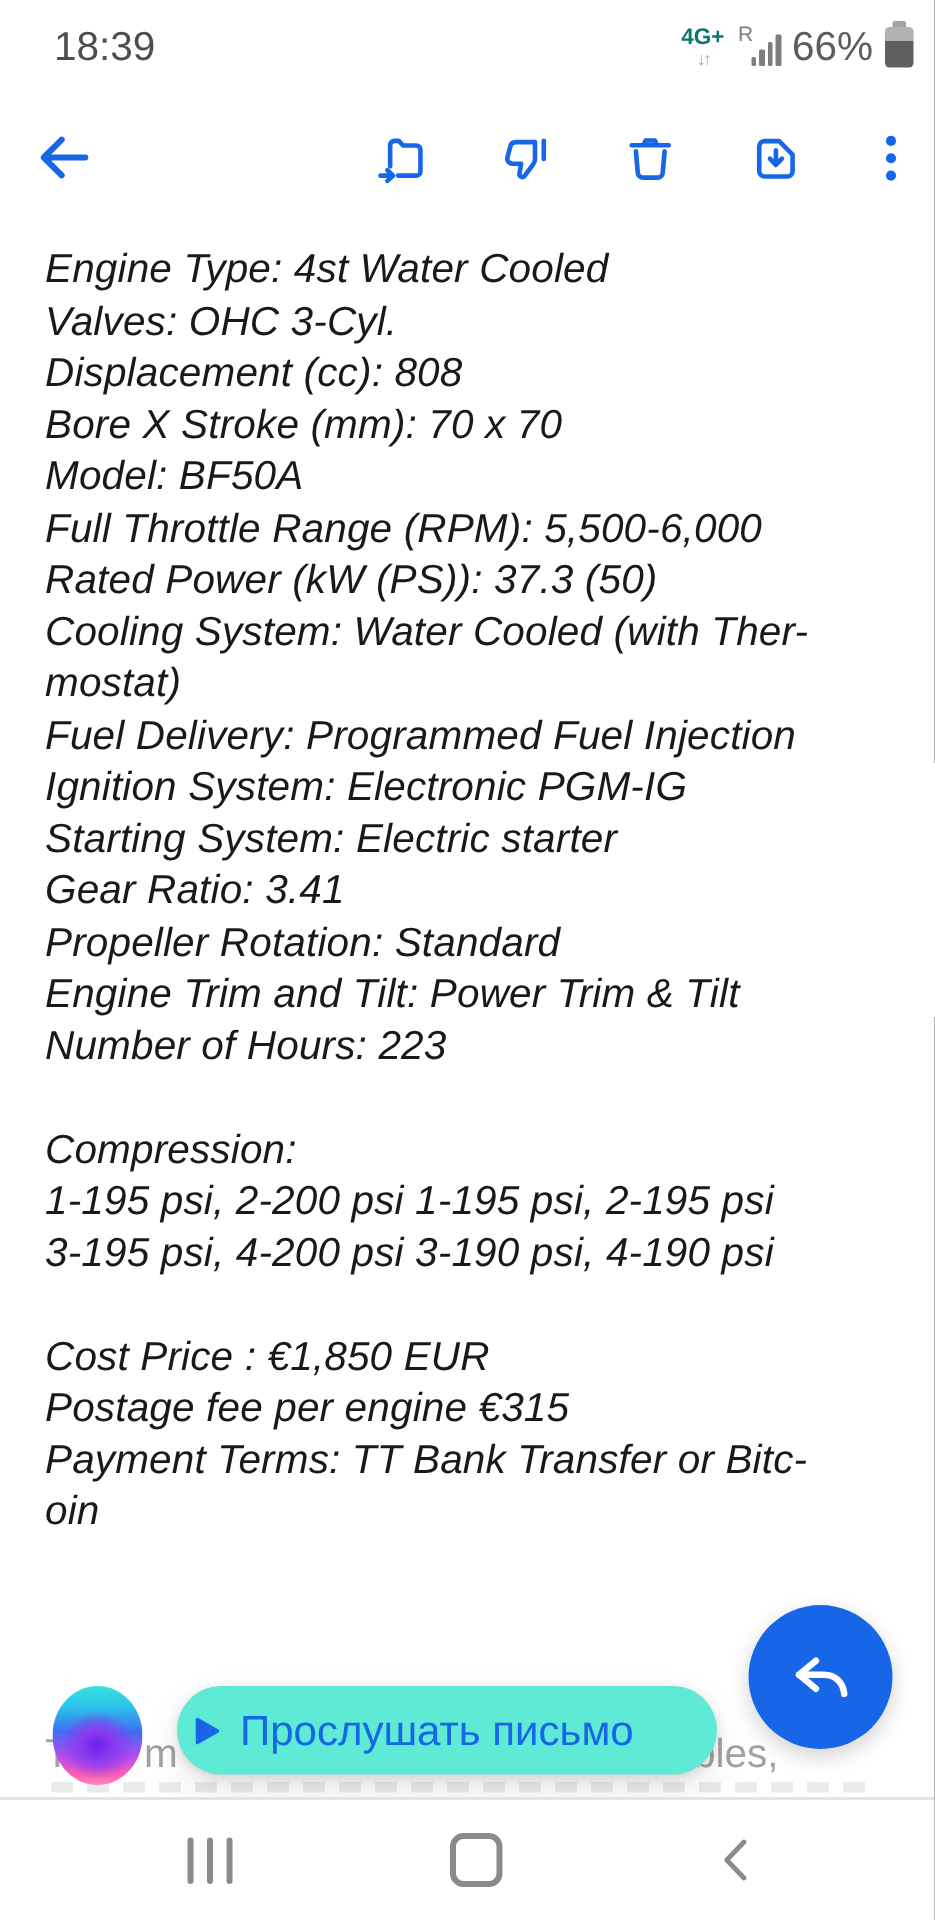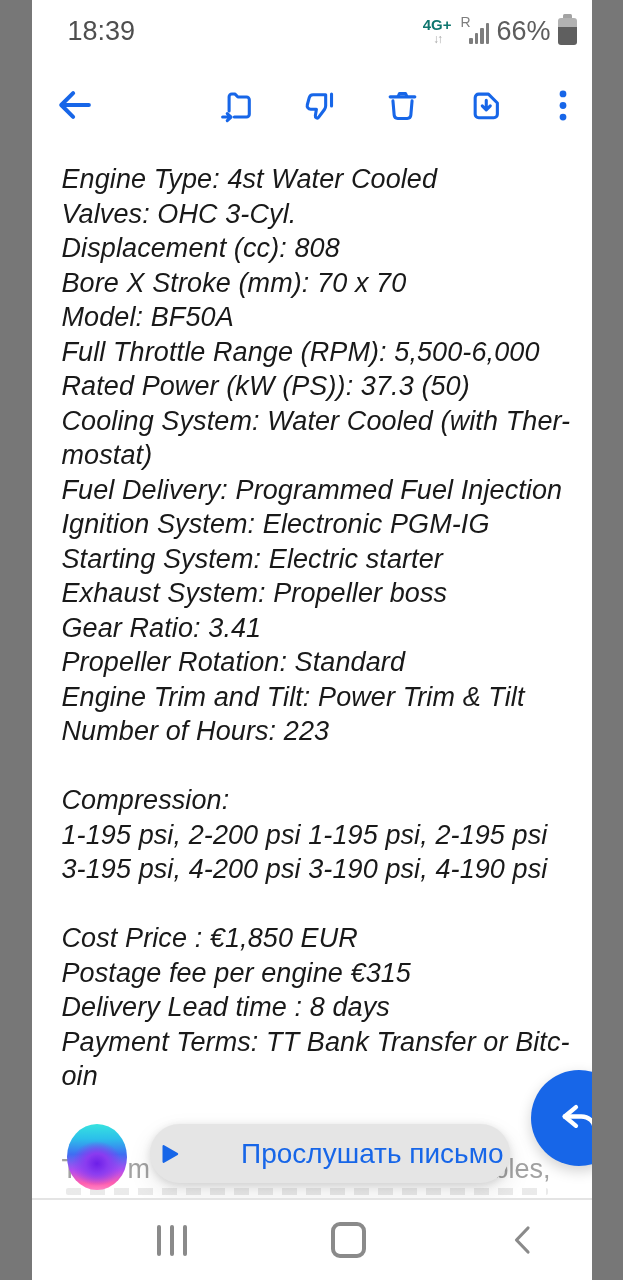--- a/index.html
+++ b/index.html
@@ -1,20 +1,20 @@
 <!DOCTYPE html>
 <html style="--accent: #1766e8; --text: #191919; --muted: #a2a2a2; --status: #5d5d5d; --nav: #8a8a8a;"><head>
 <meta charset="utf-8">
 <style>
   :root{
     --accent:#1766e8; --text:#191919; --muted:#a2a2a2; --status:#5d5d5d; --nav:#8a8a8a;
   }
   html,body{margin:0;padding:0;background:#777;}
   .screen{
-    position:relative; width:560px; height:1280px; background:#fff; overflow:hidden;
+    position:relative; width:623px; height:1280px; background:#fff; overflow:hidden;
     font-family:"Liberation Sans", sans-serif; margin:0 auto;
   }
   
   .status-bar{position:absolute;top:0;left:0;right:0;height:54px;display:flex;align-items:center;
     justify-content:space-between;padding:8px 14px 0 36px;box-sizing:border-box;}
   .time{font-size:27px;color:#4e4e4e;}
   .status-right{display:flex;align-items:center;gap:7px;}
   .net{display:flex;flex-direction:column;align-items:center;line-height:1;margin-right:1px;}
   .net-label{font-size:15px;font-weight:bold;color:#0f766e;letter-spacing:0;}
   .net-arrows{font-size:12px;color:#a8a8a8;letter-spacing:-2px;margin-top:1px;}
@@ -45,23 +45,23 @@
   .faded-line span{position:absolute;top:0;}
   .frag-0{left:30px;} .frag-1{left:96px;} .frag-2{left:447px;}
   .cutoff-strip{position:absolute;top:1188px;left:34px;right:44px;height:7px;opacity:.55;border-radius:2px;
     background:repeating-linear-gradient(90deg,#d9d9d9 0 15px,transparent 15px 24px);}
   
   .orb{position:absolute;left:35px;top:1124px;width:60px;height:66px;border-radius:52%;cursor:pointer;
     background:
       radial-gradient(ellipse 42% 34% at 50% 60%, #6d1fe8 0%, #8a3cf0 45%, rgba(138,60,240,0) 100%),
       linear-gradient(180deg,#37e3df 0%,#2cc0ea 22%,#3f6ef2 46%,#b14cf0 70%,#ff5fae 90%,#ff85c6 100%);}
   
-  .pill{position:absolute;left:118px;top:1124px;width:360px;height:59px;background:#e5e5e5;border-radius:30px;
+  .pill{position:absolute;left:118px;top:1124px;width:360px;height:59px;background:#5eead4;border-radius:30px;
     box-shadow:0 2px 8px rgba(0,0,0,.13),0 10px 26px rgba(0,0,0,.09);
-    display:flex;align-items:center;justify-content:space-between;gap:42px;border:none;cursor:pointer;}
+    display:flex;align-items:center;justify-content:flex-start;gap:10px;border:none;cursor:pointer;}
   .play-icon{width:26px;height:26px;flex:0 0 auto;}
   .pill-label{color:var(--accent,#1766e8);font-size:28px;white-space:nowrap;}
   
   .fab{position:absolute;left:499px;top:1070px;width:96px;height:96px;border-radius:50%;border:none;cursor:pointer;
     background:var(--accent,#1766e8);display:flex;align-items:center;justify-content:center;
     box-shadow:0 5px 14px rgba(0,0,0,.18);}
   .fab svg{width:52px;height:52px;}
   
   .divider{position:absolute;top:1198px;left:0;right:0;height:2px;background:#e4e4e4;}
   .navbar{position:absolute;top:1200px;left:0;right:0;bottom:0;background:#fff;}
@@ -163,33 +163,31 @@
       <div class="line">Displacement (cc): 808</div>
       <div class="line">Bore X Stroke (mm): 70 x 70</div>
       <div class="line">Model: BF50A</div>
       <div class="line">Full Throttle Range (RPM): 5,500-6,000</div>
       <div class="line">Rated Power (kW (PS)): 37.3 (50)</div>
       <div class="line">Cooling System: Water Cooled (with Ther-</div>
       <div class="line">mostat)</div>
       <div class="line">Fuel Delivery: Programmed Fuel Injection</div>
       <div class="line">Ignition System: Electronic PGM-IG</div>
       <div class="line">Starting System: Electric starter</div>
-      <div class="line">Exhaust System: Propeller boss</div>
       <div class="line">Gear Ratio: 3.41</div>
       <div class="line">Propeller Rotation: Standard</div>
       <div class="line">Engine Trim and Tilt: Power Trim &amp; Tilt</div>
       <div class="line">Number of Hours: 223</div>
       <div class="line">&nbsp;</div>
       <div class="line">Compression:</div>
       <div class="line">1-195 psi, 2-200 psi 1-195 psi, 2-195 psi</div>
       <div class="line">3-195 psi, 4-200 psi 3-190 psi, 4-190 psi</div>
       <div class="line">&nbsp;</div>
       <div class="line">Cost Price : €1,850 EUR</div>
       <div class="line">Postage fee per engine €315</div>
-      <div class="line">Delivery Lead time : 8 days</div>
       <div class="line">Payment Terms: TT Bank Transfer or Bitc-</div>
       <div class="line">oin</div>
     </div>
 
   <div class="faded-line">
     <span class="frag-0">T</span>
     <span class="frag-1">m</span>
     <span class="frag-2">ables,</span>
   </div>
   <div class="cutoff-strip"></div>

